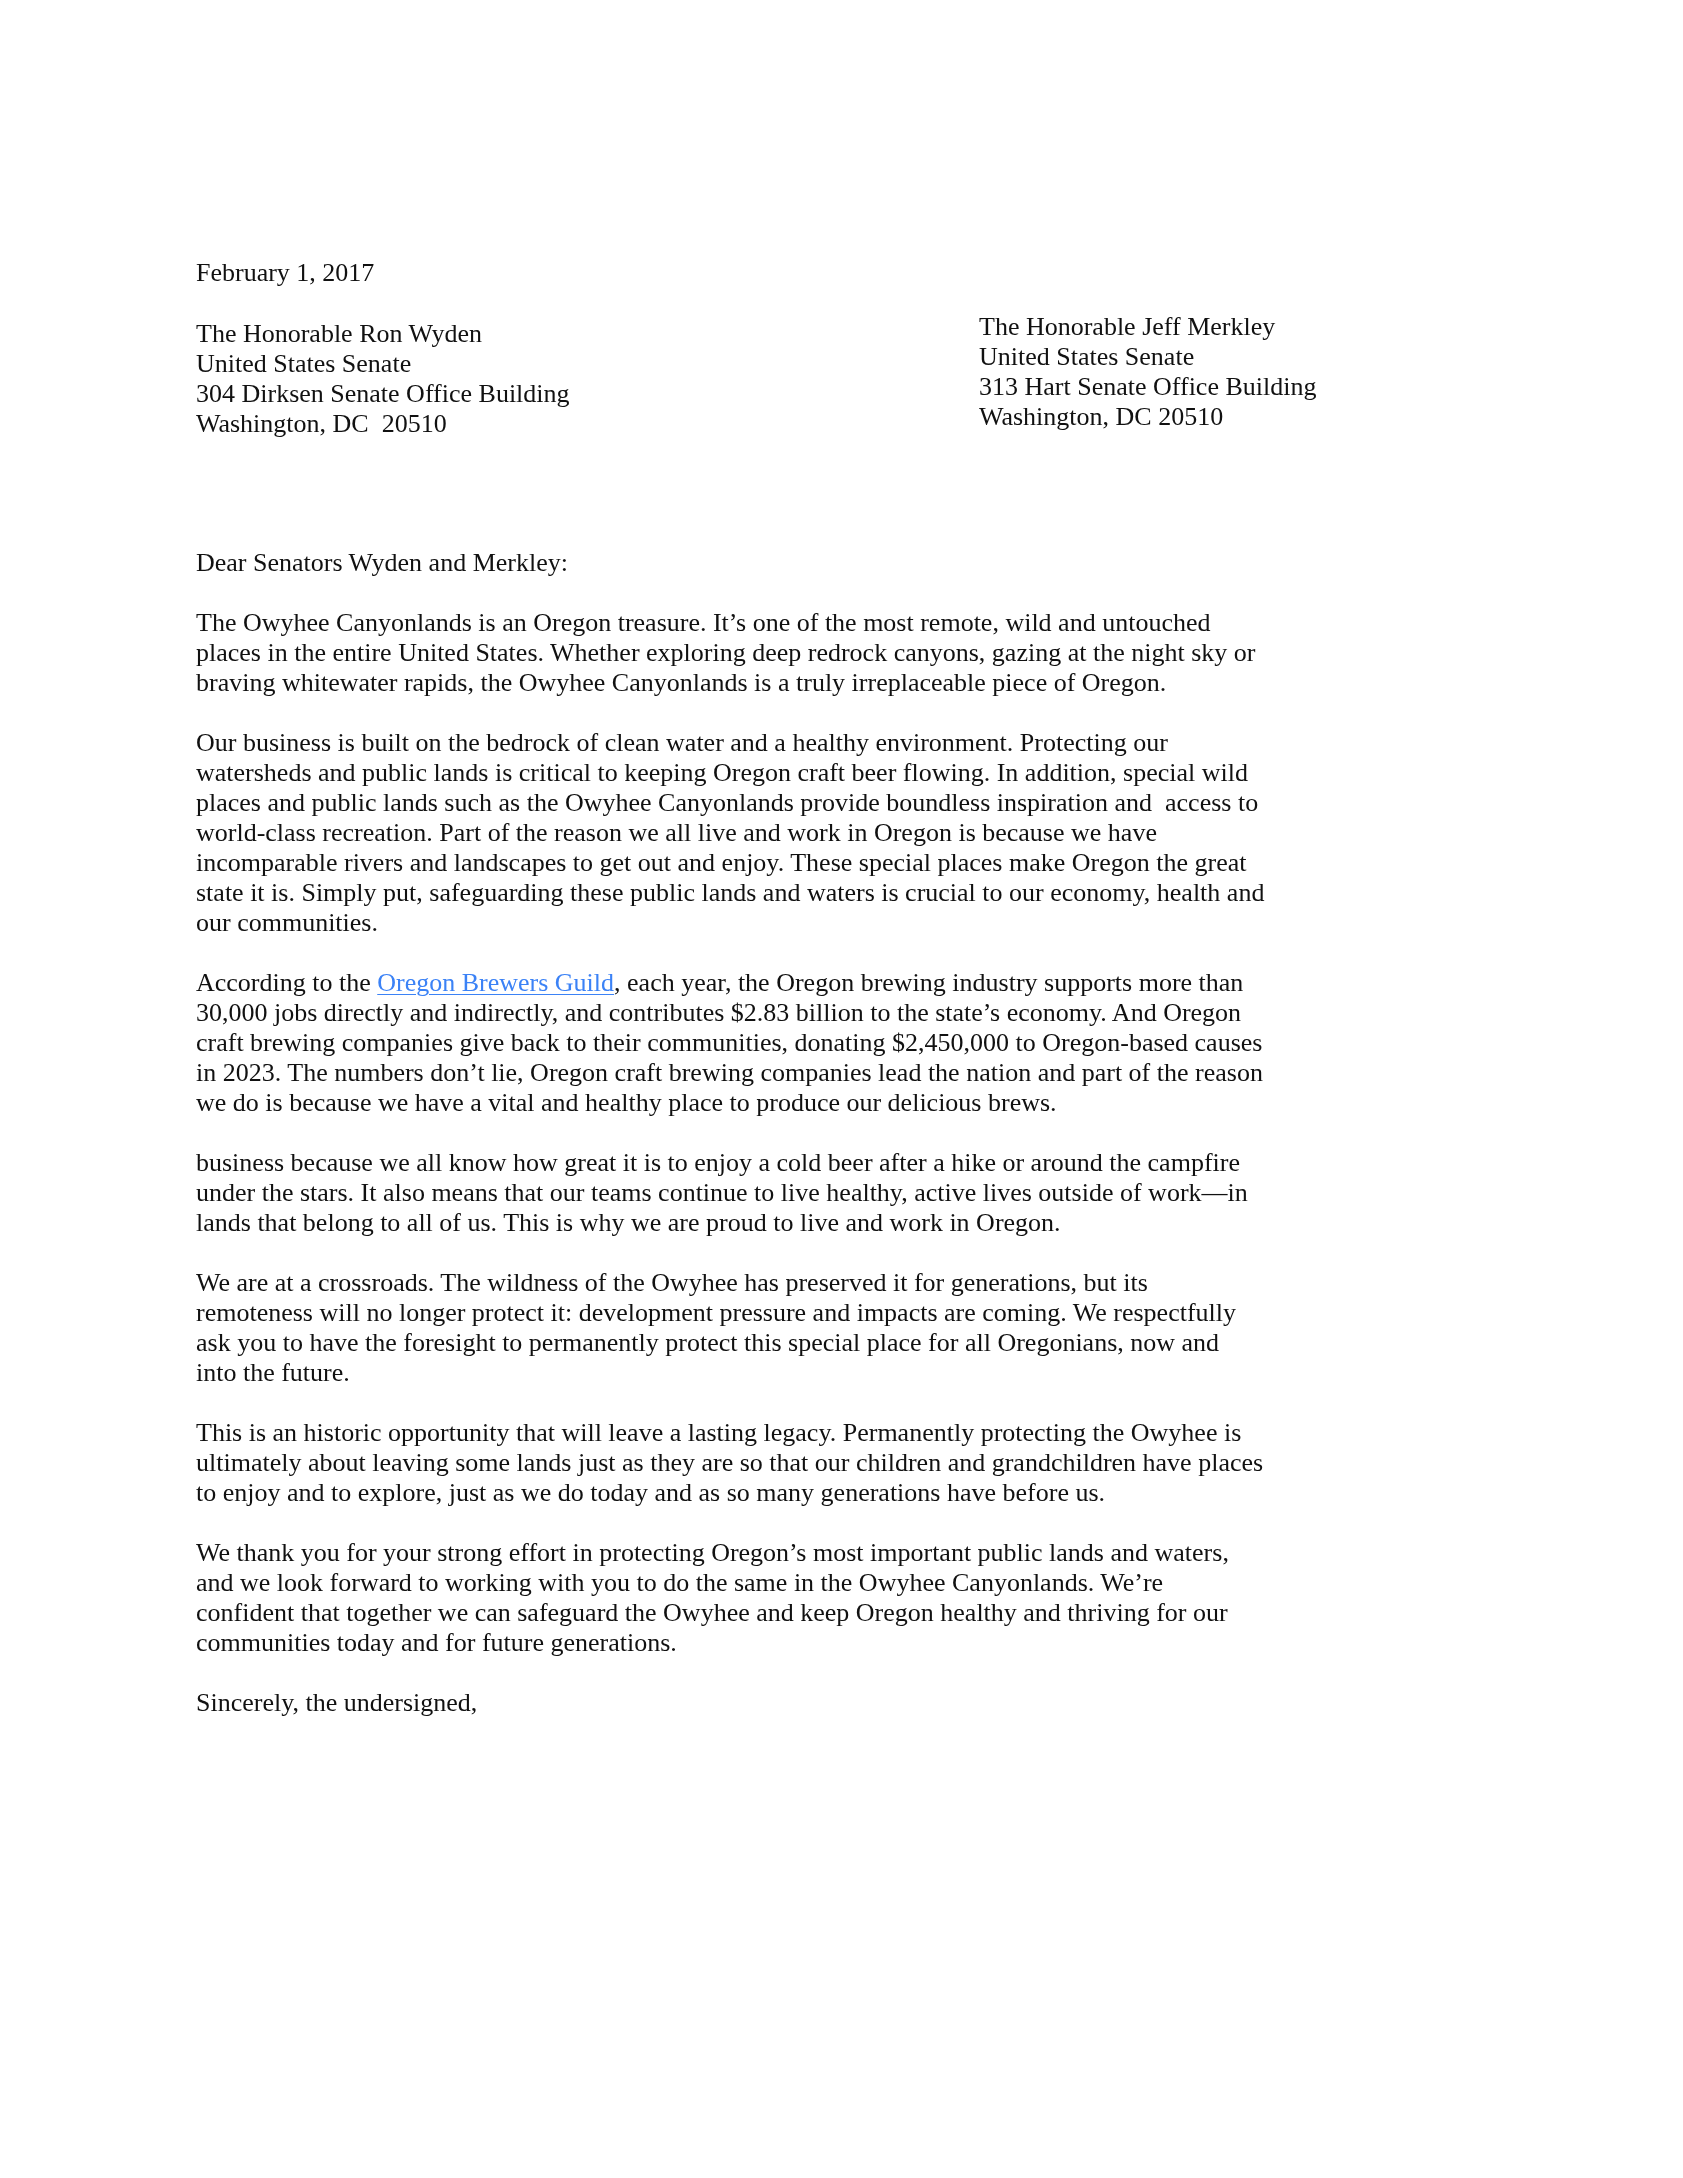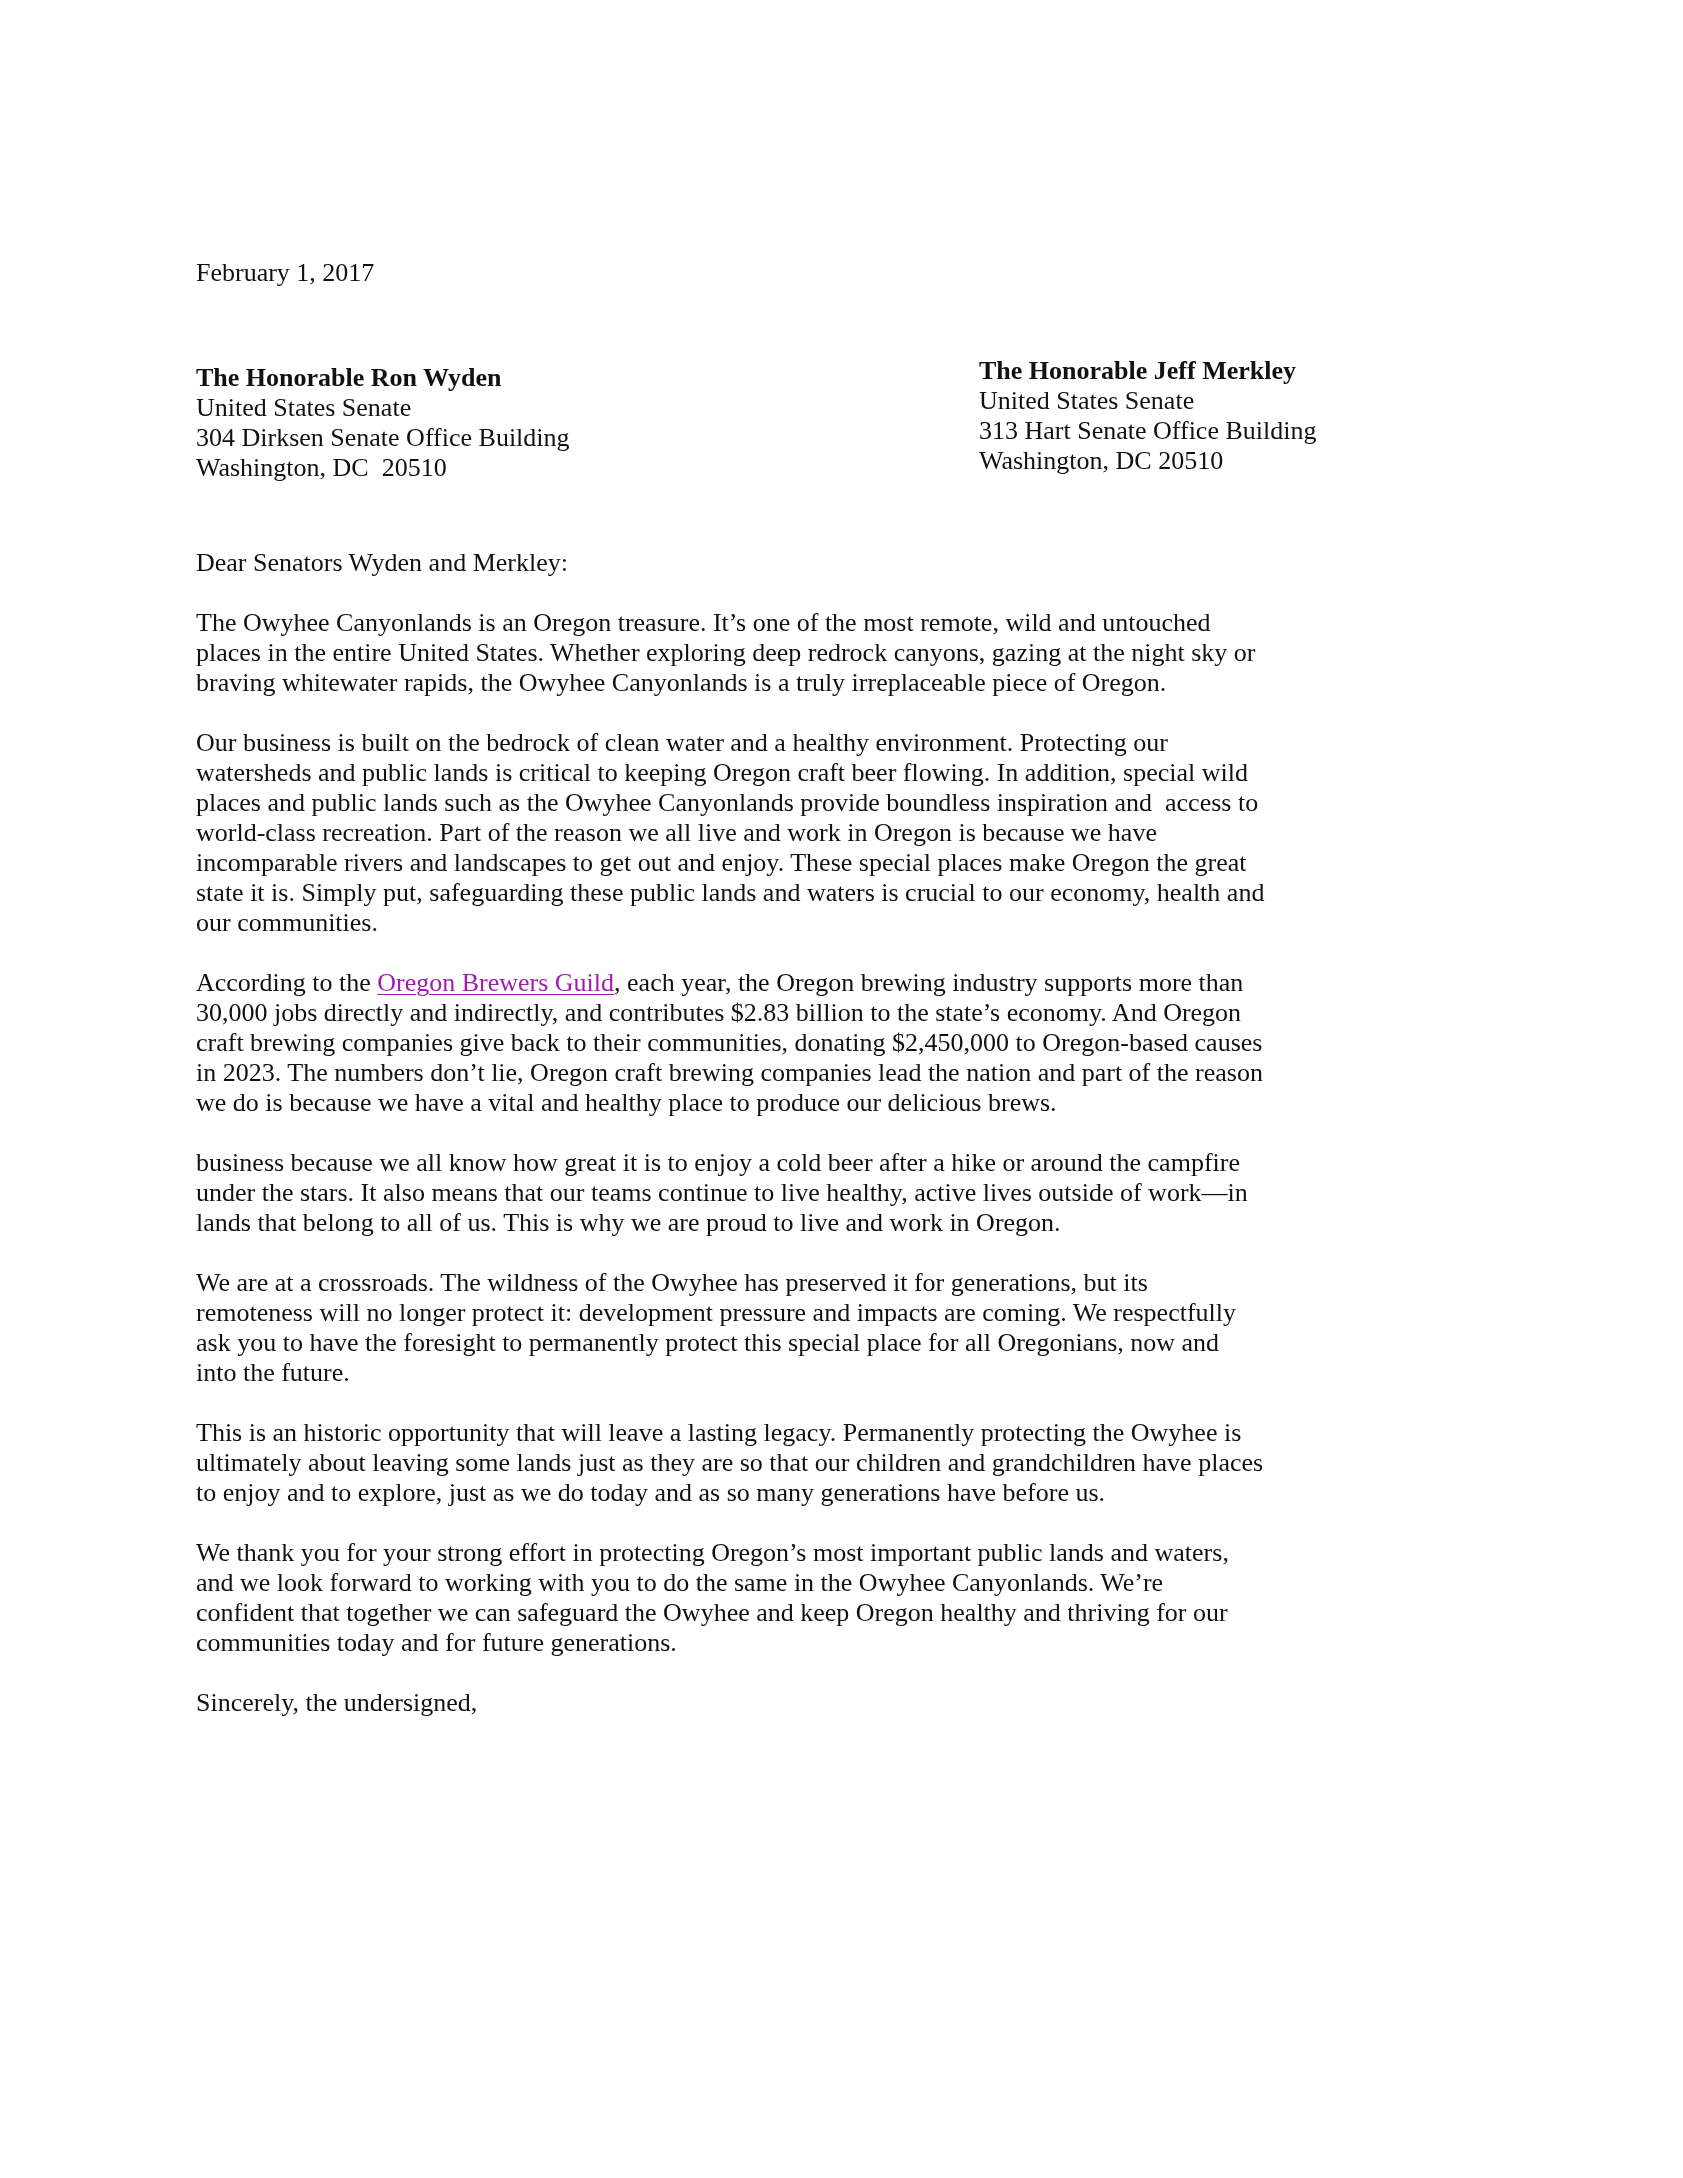--- a/index.html
+++ b/index.html
@@ -26,29 +26,28 @@
     .block {
       position: absolute;
       line-height: 30px;
     }
     .line {
       display: block;
       white-space: nowrap;
       height: 30px;
     }
     .bold {
-      font-weight: bold;
-      margin-top: 44px;
+      font-weight: normal;
     }
     .gap {
       display: block;
       height: 30px;
     }
     a.link {
-      color: #a21caf;
+      color: #3b82f6;
       text-decoration: underline;
       text-decoration-thickness: 1px;
       text-underline-offset: 3px;
     }
     
     #date-block      { left: 196px; top: 258px; }
     #recipient-left  { left: 196px; top: 319px; }
     #recipient-right { left: 979px; top: 312px; }
     #body-block      { left: 196px; top: 548px; }
   </style>

